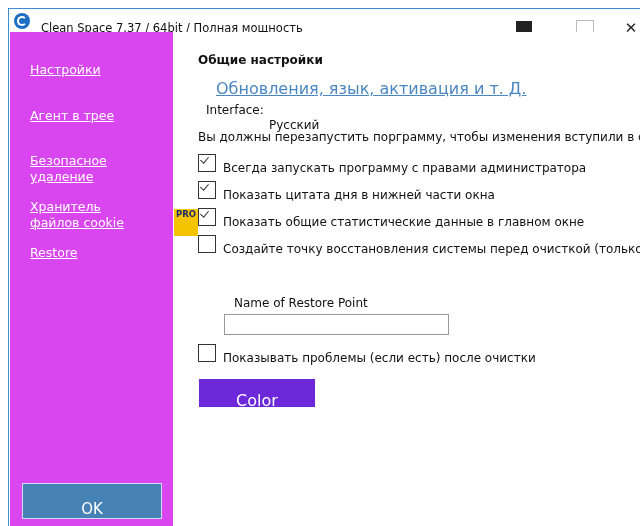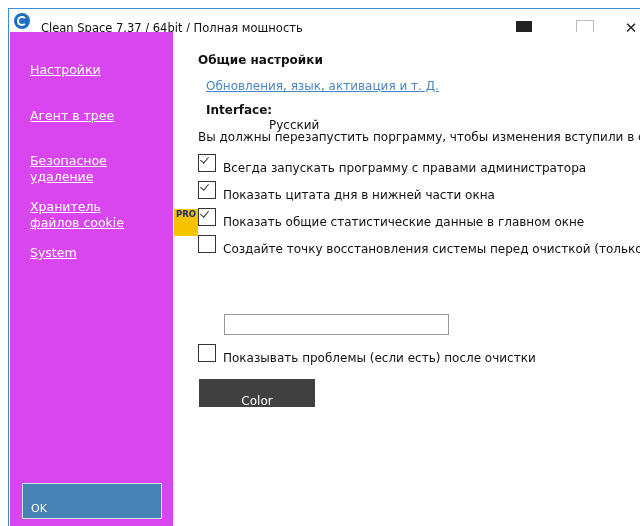--- a/index.html
+++ b/index.html
@@ -21,64 +21,64 @@
   .win-min { left: 495px; }
   .win-min span { display: inline-block; width: 10px; height: 1px; background: #222; vertical-align: middle; }
   .win-max { left: 556px; }
   .win-max span { display: inline-block; width: 9px; height: 9px; border: 1px solid #bbb; vertical-align: middle; }
   .win-close { left: 602px; font-size: 15px; }
 
   .sidebar { position: absolute; left: 1px; top: 24px; width: 163px; height: 501px; background: #d946ef; }
   .nav-link { position: absolute; left: 12px; color: #fff; text-decoration: underline; font-size: 12.5px;
               line-height: 16px; cursor: pointer; width: 140px; }
   .ok-button { position: absolute; left: 12px; top: 451px; width: 140px; height: 36px;
-               border: 1px solid #cfe0ee; background: #4682b4; color: #fff; font-size: 11px;
-               line-height: 34px; cursor: pointer; }
+               border: 1px solid #cfe0ee; background: #4682b4; color: #fff; font-size: 15px;
+               text-align: center; line-height: 34px; cursor: pointer; }
 
   .content { position: absolute; left: 164px; top: 24px; width: 474px; height: 501px; background: #fff; overflow: hidden; }
   .section-title { position: absolute; left: 17px; top: 13px; font-weight: bold; font-size: 12px; }
-  .link { color: #4a86c0; text-decoration: underline; cursor: pointer; position: absolute; white-space: nowrap; font-size: 12px; }
+  .link { color: #4a86c0; text-decoration: underline; cursor: pointer; position: absolute; white-space: nowrap; font-size: 16px; margin-left: 10px; }
   .static { position: absolute; white-space: nowrap; font-size: 12px; }
-  .interface-label { left: 25px; top: 63px; font-weight: bold; }
+  .interface-label { left: 25px; top: 63px; }
   .interface-value { left: 88px; top: 78px; }
   .restart-note { left: 17px; top: 90px; }
 
   .cb-row { position: absolute; left: 25px; white-space: nowrap; cursor: pointer; height: 16px; }
   .cb { position: absolute; left: 0; top: 1px; width: 12px; height: 12px; border: 1px solid #333; background: #fff; }
   .cb.checked::after { content: ""; position: absolute; left: 3px; top: 0px; width: 4px; height: 7px;
                        border-right: 1.5px solid #333; border-bottom: 1.5px solid #333; transform: rotate(40deg); }
   .cb-label { position: absolute; left: 17px; top: 0; font-size: 12px; }
   .pro-badge { position: absolute; left: 1px; top: 177px; background: #f5c400; color: #1a2a6c; font-size: 8.5px;
                font-weight: bold; padding: 0 2px; height: 27px; line-height: 11px; }
 
   .restore-input { position: absolute; left: 51px; top: 282px; width: 225px; height: 21px;
                    border: 1px solid #999; background: #fff; font-size: 12px; padding: 0 4px; }
-  .color-button { position: absolute; left: 26px; top: 347px; width: 116px; height: 28px; background: #404040;
-                  color: #fff; font-size: 12px; text-align: center; line-height: 28px; cursor: pointer; }
+  .color-button { position: absolute; left: 26px; top: 347px; width: 116px; height: 28px; background: #6d28d9;
+                  color: #fff; font-size: 16px; text-align: center; line-height: 28px; cursor: pointer; }
   .bottom-line { position: absolute; left: 164px; top: 523px; width: 476px; height: 3px; background: #3c8fd6; }
 </style>
 </head>
 <body>
 
 <div class="window">
 
   <div class="titlebar">
     <span class="app-icon"></span>
     <span class="title-text">Clean Space 7.37 / 64bit / Полная мощность</span>
     <div class="win-ctrl win-min"><span></span></div>
     <div class="win-ctrl win-max"><span></span></div>
     <div class="win-ctrl win-close">✕</div>
   </div>
 
   <div class="sidebar">
     <a class="nav-link" style="top:22px">Настройки</a>
     <a class="nav-link" style="top:68px">Агент в трее</a>
     <a class="nav-link" style="top:113px">Безопасное удаление</a>
     <a class="nav-link" style="top:159px; width:125px">Хранитель файлов cookie</a>
-    <a class="nav-link" style="top:205px">System</a>
+    <a class="nav-link" style="top:205px">Restore</a>
     <div class="ok-button">OK</div>
   </div>
 
   <div class="content">
     <div class="section-title">Общие настройки</div>
     <a class="link" style="left:25px; top:39px">Обновления, язык, активация и т. Д.</a>
     <span class="static interface-label">Interface:</span>
     <span class="static interface-value">Русский</span>
     <span class="static restart-note">Вы должны перезапустить порграмму, чтобы изменения вступили в силу.</span>
 
@@ -93,20 +93,21 @@
     <span class="pro-badge">PRO</span>
     <div class="cb-row" style="top:175px">
       <span class="cb checked"></span>
       <span class="cb-label">Показать общие статистические данные в главном окне</span>
     </div>
     <div class="cb-row" style="top:202px">
       <span class="cb"></span>
       <span class="cb-label">Создайте точку восстановления системы перед очисткой (только администратора)</span>
     </div>
 
+    <span class="static" style="left:53px; top:256px">Name of Restore Point</span>
     <input class="restore-input" type="text" value="" style="">
 
     <div class="cb-row" style="top:311px">
       <span class="cb"></span>
       <span class="cb-label">Показывать проблемы (если есть) после очистки</span>
     </div>
 
     <div class="color-button">Color</div>
   </div>
 

